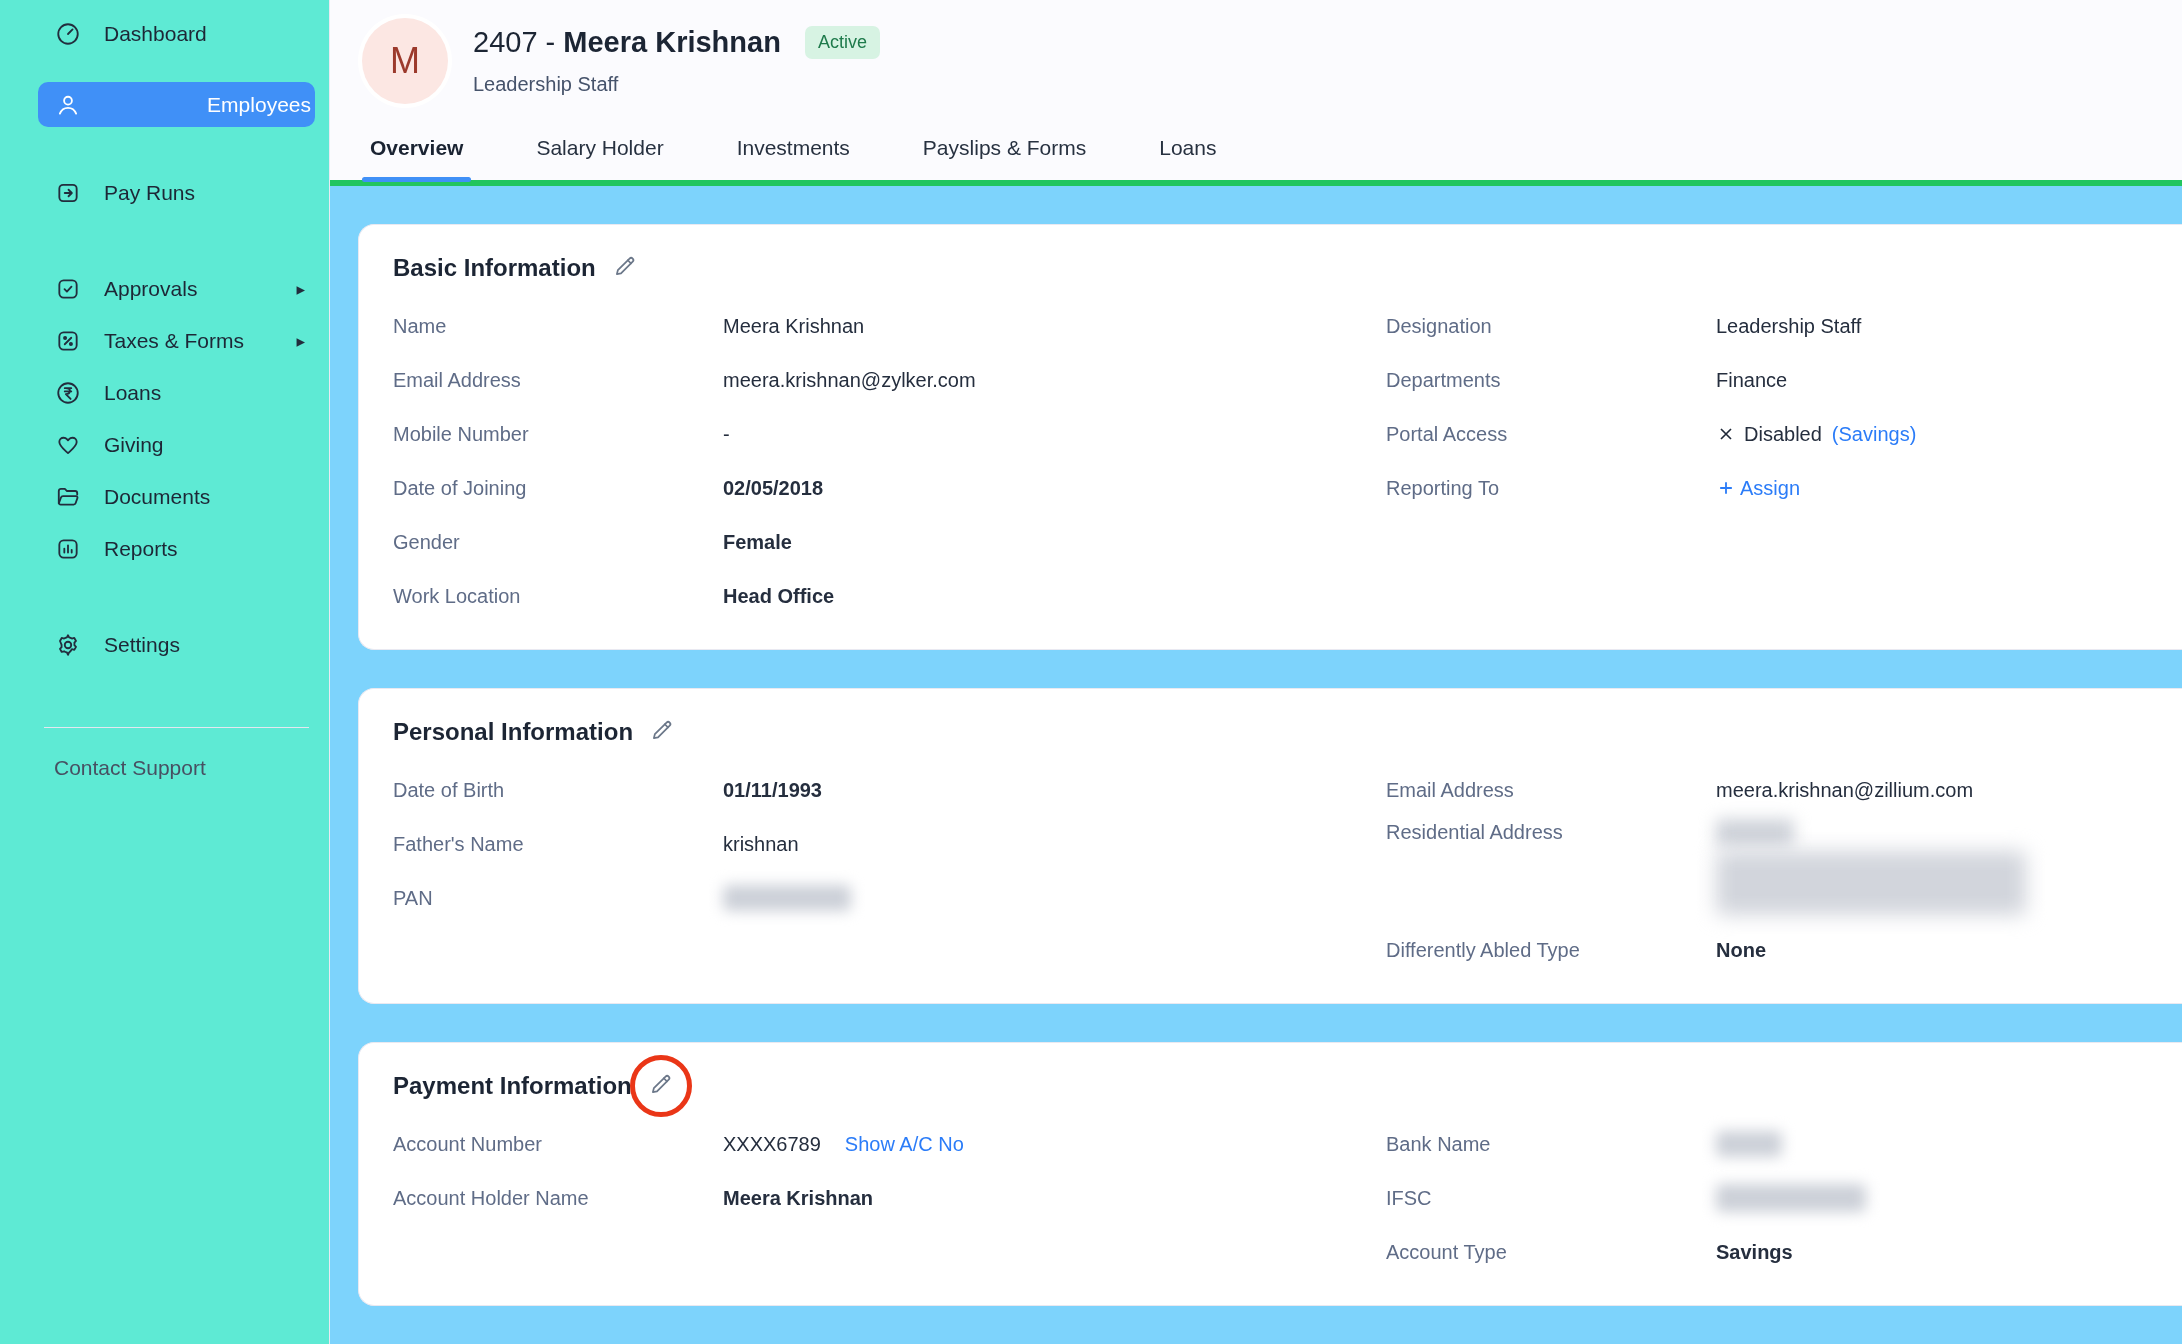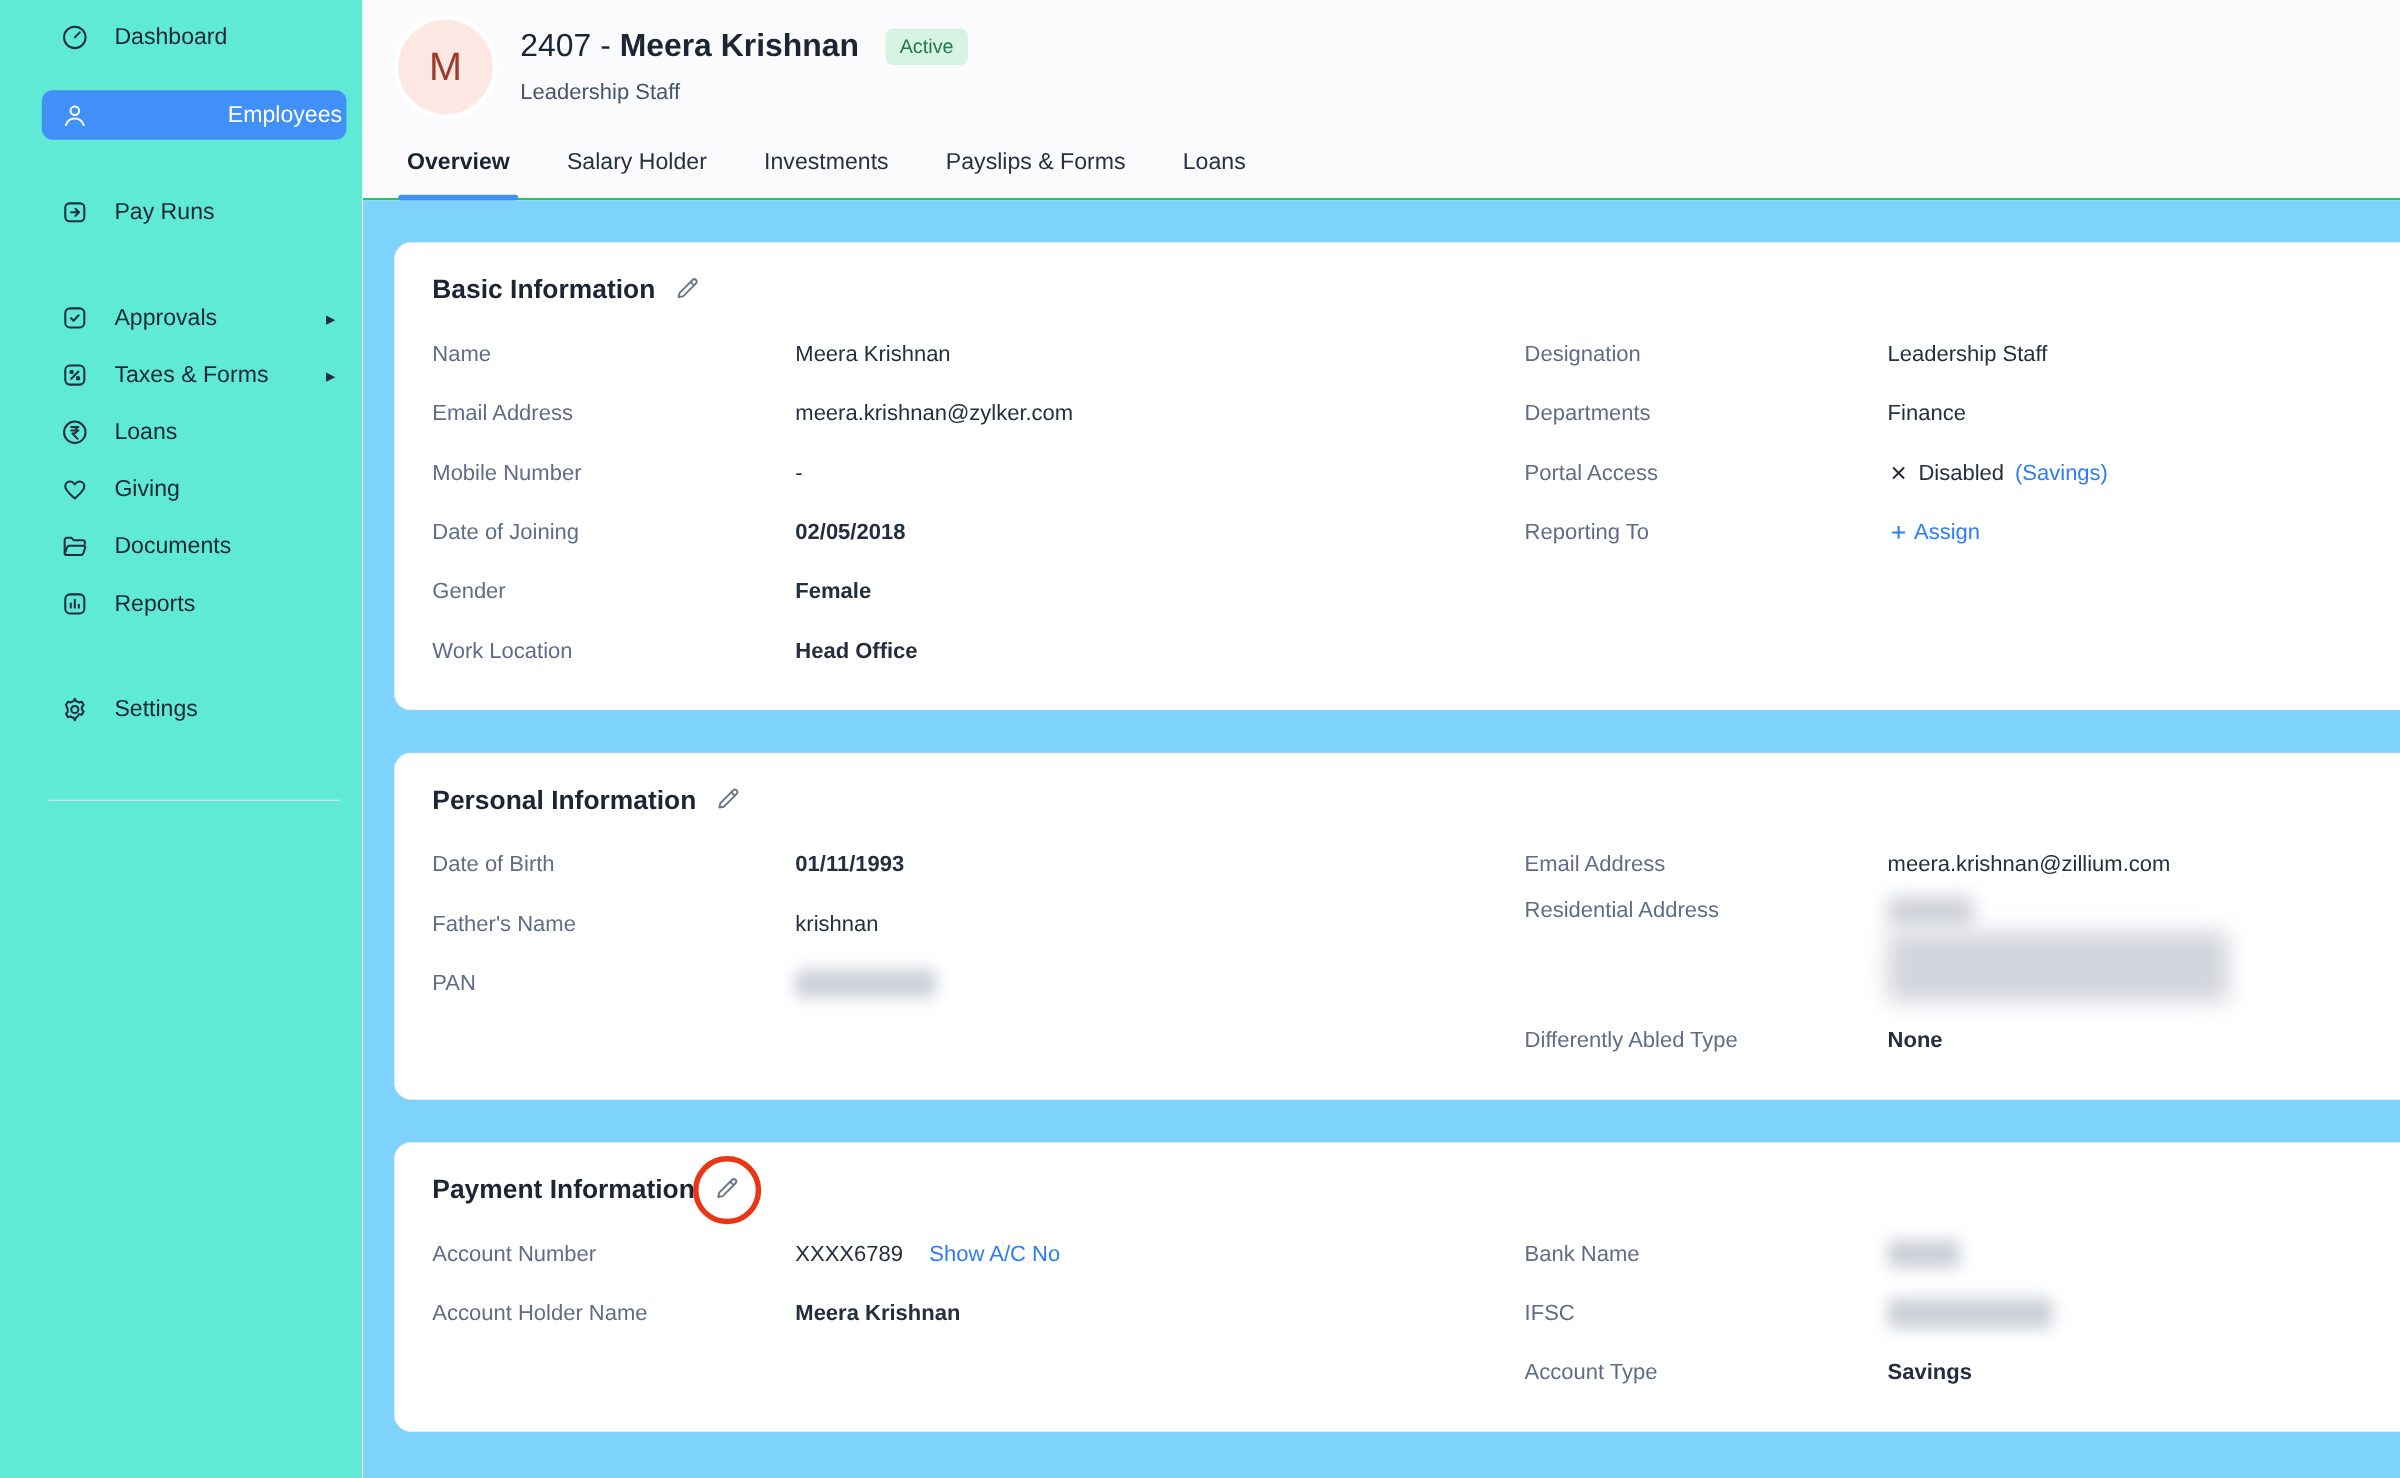--- a/index.html
+++ b/index.html
@@ -63,21 +63,21 @@
   .emp-title .id-part { font-weight:400; }
   .emp-title .name-part { font-weight:700; }
   .status-badge {
     background:#d7f3e3; color:#1e7a4b;
     font-size:18px; font-weight:500;
     padding:6px 13px; border-radius:7px;
   }
   .emp-subtitle { margin-top:14px; font-size:20px; color:#46536b; }
 
   
-  .tabs { display:flex; margin-top:22px; padding-left:38px; gap:48px; border-bottom:2px solid #22c55e; }
+  .tabs { display:flex; margin-top:22px; padding-left:38px; gap:69px; border-bottom:6px solid #22c55e; }
   .tab { font-size:21px; color:#273140; padding:10px 2px 20px 2px; cursor:pointer; position:relative; }
   .tab.active { font-weight:700; color:#1a2332; }
   .tab.active::after {
     content:""; position:absolute; left:-6px; right:-6px; bottom:-2px;
     height:5px; background:#4090f7; border-radius:4px;
   }
 
   
   .content { flex:1; background:#7dd3fc; padding:38px 0 0 28px; }
   .card {
@@ -234,20 +234,21 @@
       <svg viewBox="0 0 24 24">
           <circle cx="12" cy="12" r="3"></circle>
           <path d="M12 3l1 2a7.5 7.5 0 012.6 1.1l2.2-.6 1.6 2.8-1.5 1.6c.1.7.1 1.5 0 2.2l1.5 1.6-1.6 2.8-2.2-.6A7.5 7.5 0 0113 18.9L12 21l-1-2.1a7.5 7.5 0 01-2.6-1.1l-2.2.6-1.6-2.8 1.5-1.6a7.7 7.7 0 010-2.2L4.6 8.3l1.6-2.8 2.2.6A7.5 7.5 0 0111 5z"></path>
         </svg>
     </span>
     <span class="nav-label">Settings</span>
   </div>
 
   <div class="spacer-flex"></div>
   <div class="sidebar-divider"></div>
+  <div class="sidebar-footer">Contact Support</div>
 </aside>
 
 <main class="main">
 
   <div class="top-zone">
     <header class="profile-header">
       <div class="avatar">M</div>
       <div class="title-block">
         <div class="title-row">
           <div class="emp-title">

